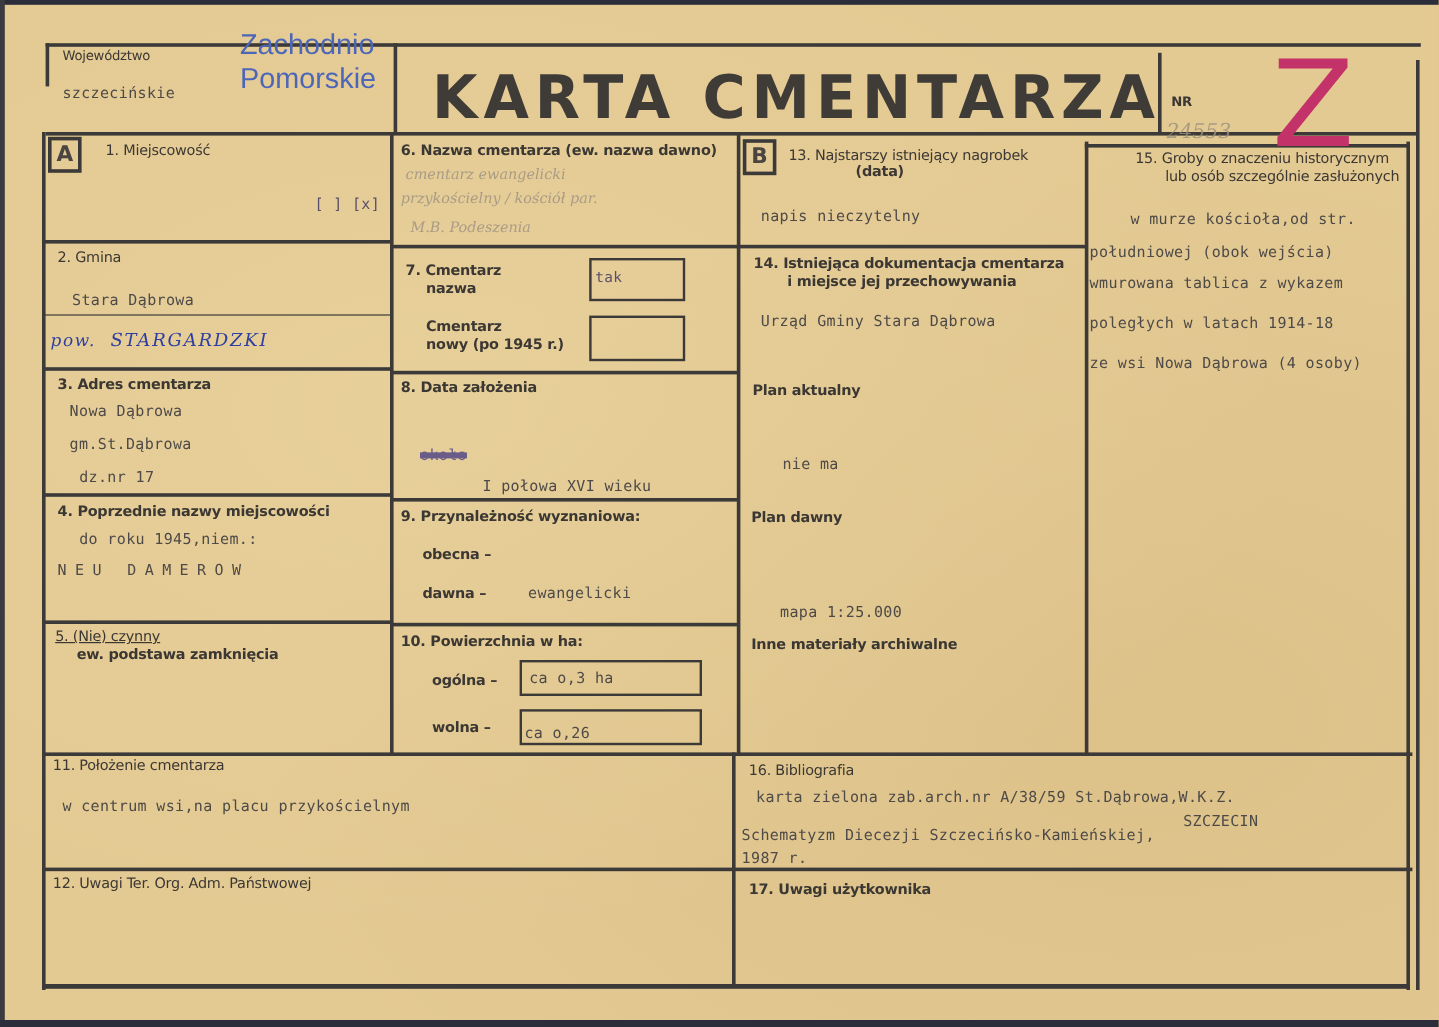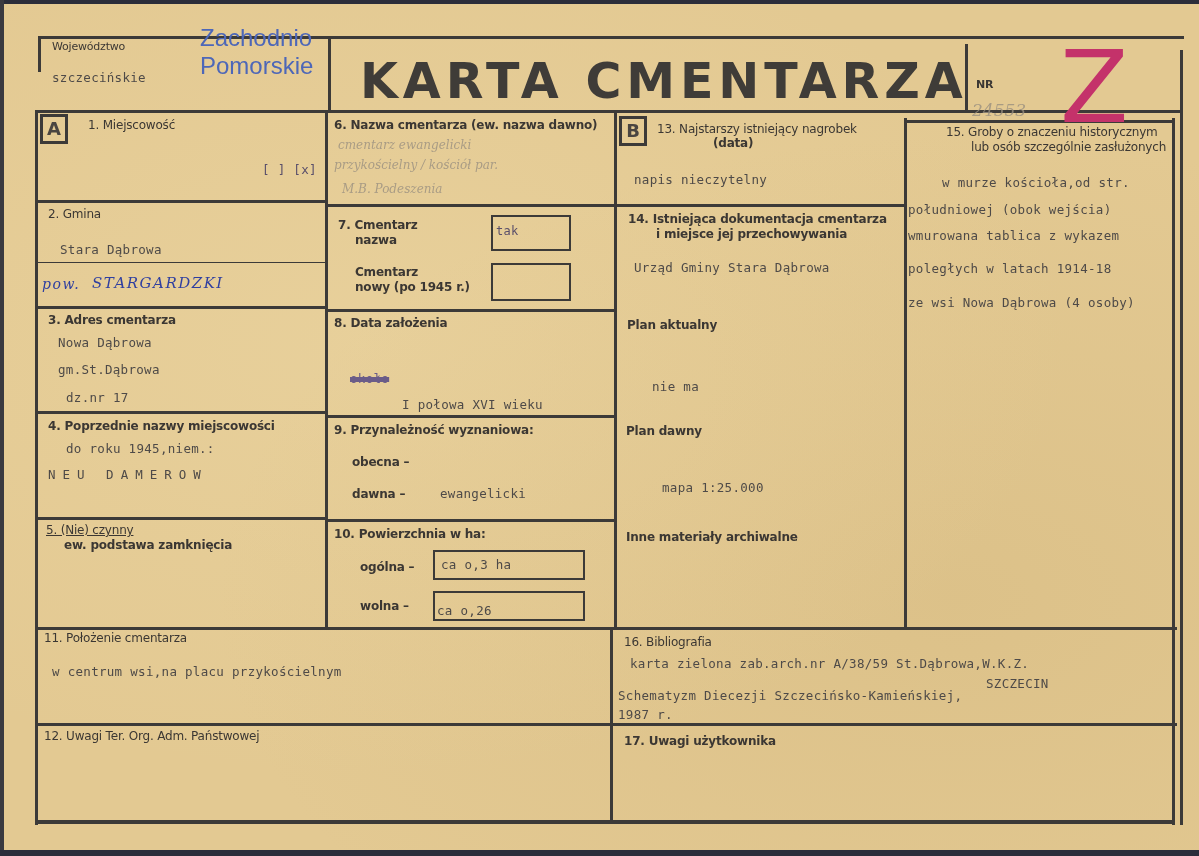--- a/index.html
+++ b/index.html
@@ -167,21 +167,21 @@
   <div class="lbl" style="left:657px;top:122px;font-weight:normal;">13. Najstarszy istniejący nagrobek</div>
   <div class="lbl" style="left:684px;top:136px;font-weight:bold;margin-left:29px;">(data)</div>
   <div class="type" style="left:634px;top:172px;">napis nieczytelny</div>
 
   <div class="lbl" style="left:628px;top:212px;">14. Istniejąca dokumentacja cmentarza</div>
   <div class="lbl" style="left:644px;top:227px;margin-left:12px;">i miejsce jej przechowywania</div>
   <div class="type" style="left:634px;top:260px;">Urząd Gminy Stara Dąbrowa</div>
   <div class="lbl" style="left:627px;top:318px;">Plan aktualny</div>
   <div class="type" style="left:652px;top:379px;">nie ma</div>
   <div class="lbl" style="left:626px;top:424px;">Plan dawny</div>
-  <div class="type" style="left:650px;top:480px;margin-left:12px;">mapa 1:25.000</div>
+  <div class="type" style="left:650px;top:502px;">mapa 1:25.000</div>
   <div class="lbl" style="left:626px;top:530px;">Inne materiały archiwalne</div>
 
   <div class="lbl" style="left:946px;top:125px;font-weight:normal;">15. Groby o znaczeniu historycznym</div>
   <div class="lbl" style="left:971px;top:140px;font-weight:normal;">lub osób szczególnie zasłużonych</div>
   <div class="type" style="left:942px;top:175px;">w murze kościoła,od str.</div>
   <div class="type" style="left:908px;top:202px;">południowej (obok wejścia)</div>
   <div class="type" style="left:908px;top:228px;">wmurowana tablica z wykazem</div>
   <div class="type" style="left:908px;top:261px;">poległych w latach 1914-18</div>
   <div class="type" style="left:908px;top:295px;">ze wsi Nowa Dąbrowa (4 osoby)</div>
 

